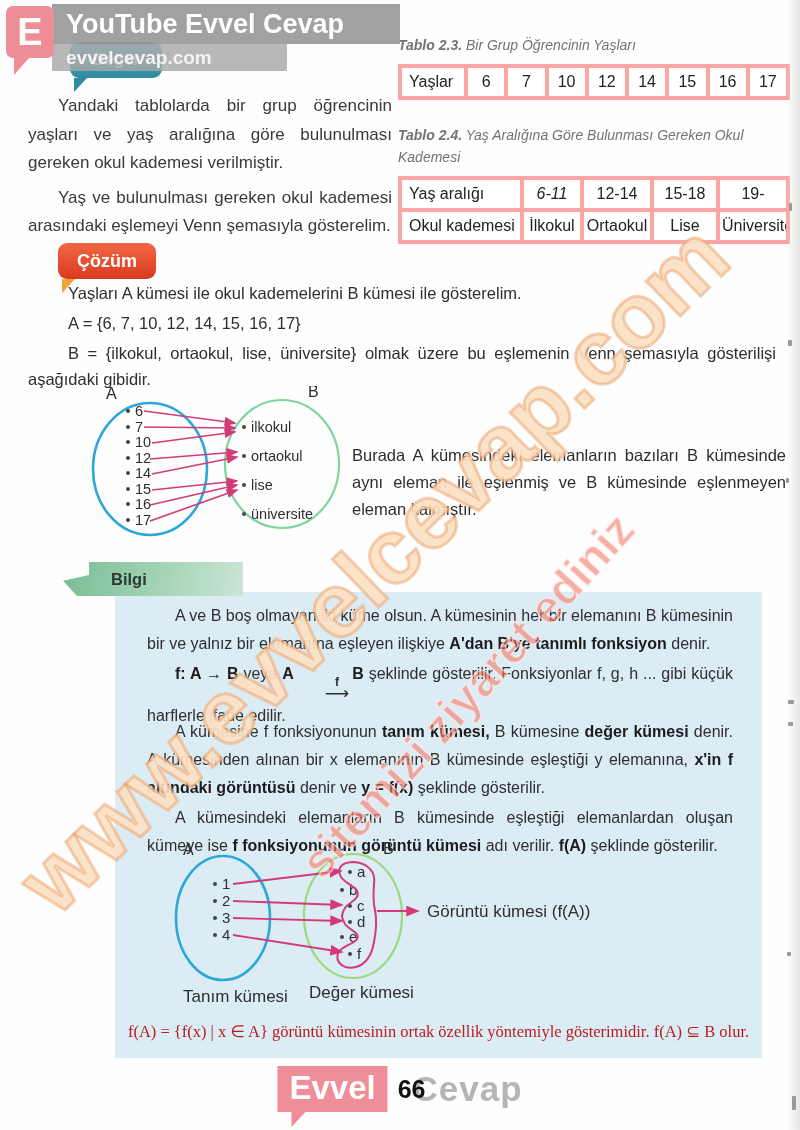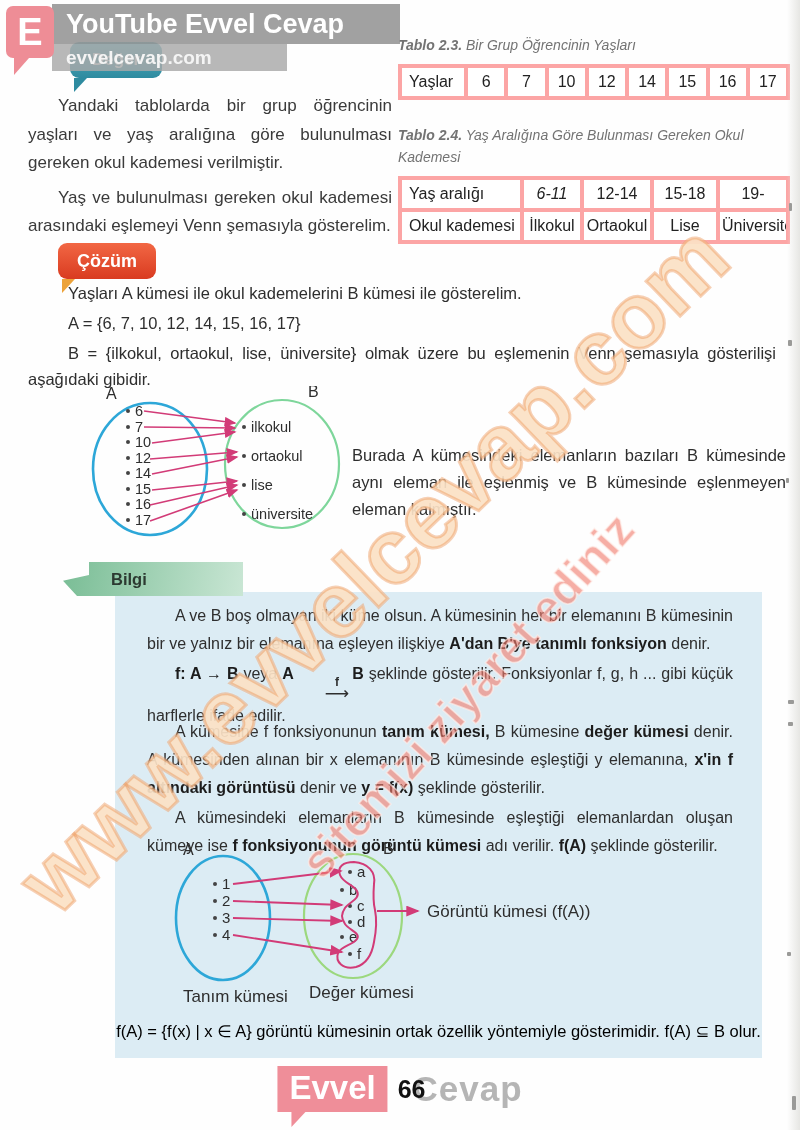--- a/index.html
+++ b/index.html
@@ -71,21 +71,21 @@
   .bp { position:absolute; left:32px; width:586px; font-size:16px; line-height:28px;
     text-align:justify; color:#2e2e2e; text-indent:28px; }
   .bp b { color:#1c1c1c; }
   .bp1 { top:10px; } .bp2 { top:68px; } .bp3 { top:126px; } .bp4 { top:212px; }
   .farrow { display:inline-flex; flex-direction:column; align-items:center;
     vertical-align:-7px; line-height:1; margin:0 3px; }
   .fa-top { font-size:12px; font-weight:bold; margin-bottom:-3px; }
   .fa-bot { font-size:17px; }
   .d2 { position:absolute; left:56px; top:250px; }
   .formula { position:absolute; left:0; top:430px; width:100%; text-align:center;
-    font-size:16.5px; color:#000000; }
+    font-size:16.5px; color:#b91c1c;font-family:Liberation Serif, serif; }
   
   .footer { position:absolute; left:50%; top:1066px; transform:translateX(-50%);
     display:flex; align-items:center; z-index:25; }
   .footer-evvel { position:relative; background:#ef8e99; color:#fff; font-weight:bold;
     font-size:33px; padding:3px 12px 5px 12px; }
   .footer-evvel::after { content:""; position:absolute; left:14px; top:100%;
     border-left:14px solid #ef8e99; border-bottom:15px solid transparent; }
   .footer-page { color:#111; font-weight:bold; font-size:25px; margin:0 -13px 0 10px;
     position:relative; z-index:2; }
   .footer-cevap { color:#b5b5b5; font-weight:bold; font-size:35px; letter-spacing:1px; }

